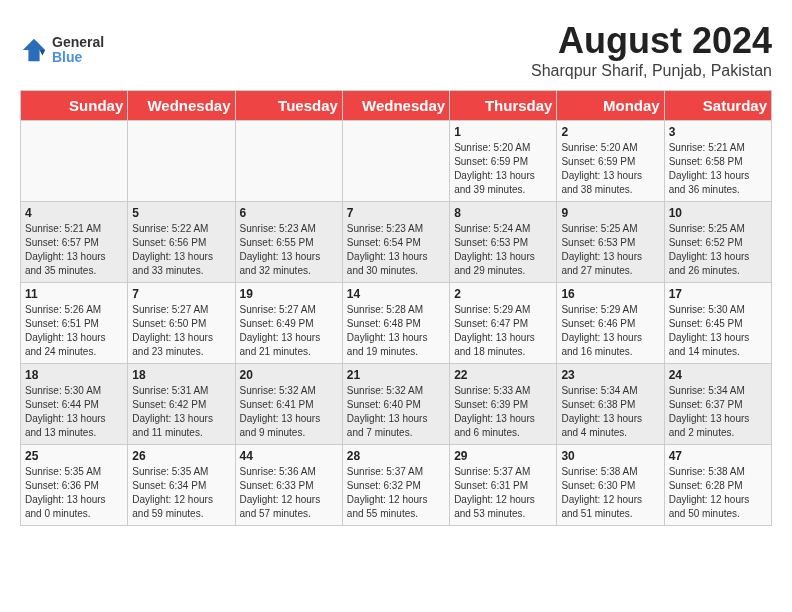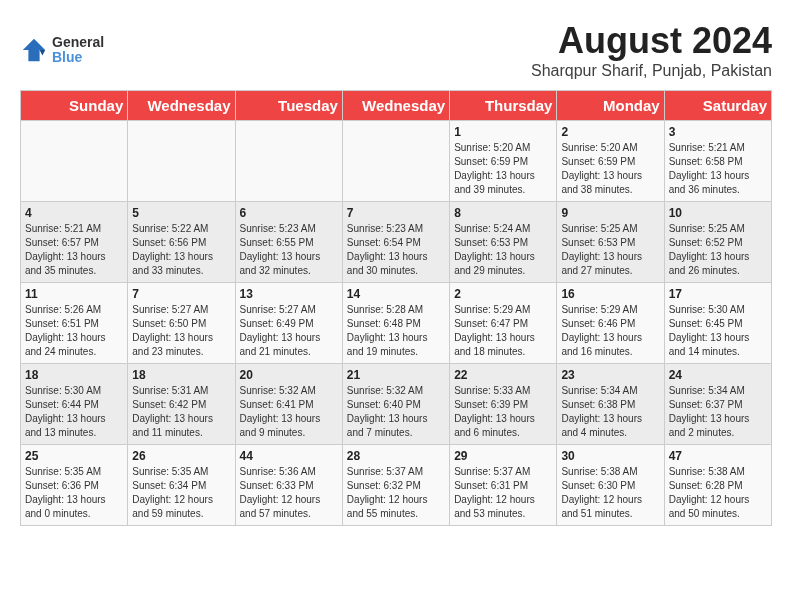--- a/index.html
+++ b/index.html
@@ -172,21 +172,21 @@
       <tr>
         <td>
           <div class="day-num">11</div>
           <div class="day-detail">Sunrise: 5:26 AM<br>Sunset: 6:51 PM<br>Daylight: 13 hours and 24 minutes.</div>
         </td>
         <td>
           <div class="day-num">7</div>
           <div class="day-detail">Sunrise: 5:27 AM<br>Sunset: 6:50 PM<br>Daylight: 13 hours and 23 minutes.</div>
         </td>
         <td>
-          <div class="day-num">13</div>
+          <div class="day-num">19</div>
           <div class="day-detail">Sunrise: 5:27 AM<br>Sunset: 6:49 PM<br>Daylight: 13 hours and 21 minutes.</div>
         </td>
         <td>
           <div class="day-num">14</div>
           <div class="day-detail">Sunrise: 5:28 AM<br>Sunset: 6:48 PM<br>Daylight: 13 hours and 19 minutes.</div>
         </td>
         <td>
           <div class="day-num">2</div>
           <div class="day-detail">Sunrise: 5:29 AM<br>Sunset: 6:47 PM<br>Daylight: 13 hours and 18 minutes.</div>
         </td>

